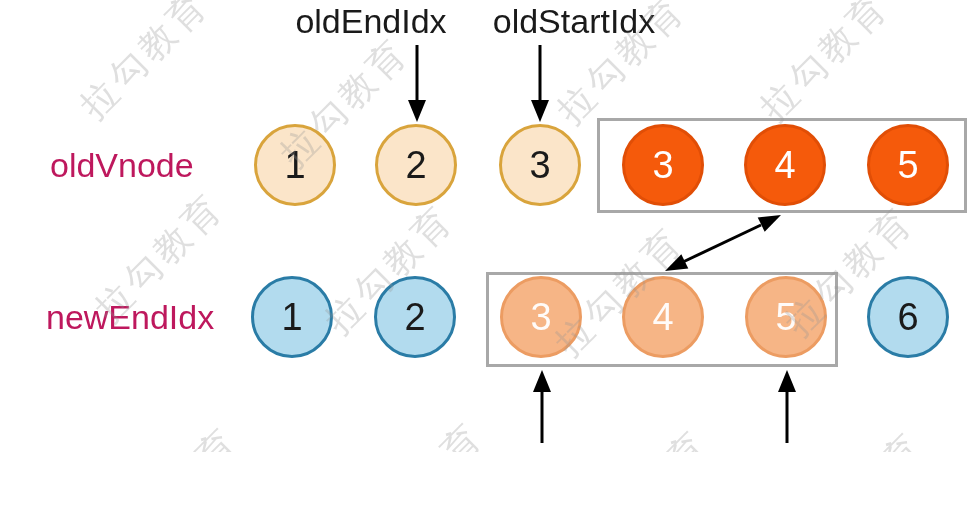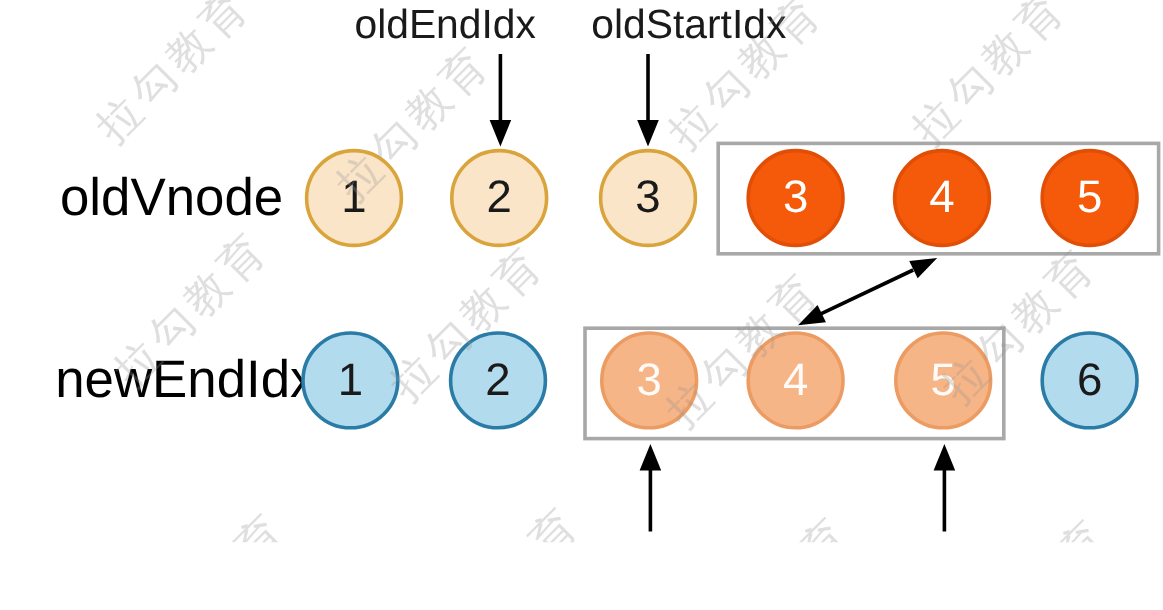--- a/index.html
+++ b/index.html
@@ -9,21 +9,21 @@
   }
   
   .wm{
     position:absolute;white-space:nowrap;font-size:36px;letter-spacing:5px;
     color:rgba(150,150,150,0.30);
     transform:translate(-50%,-50%) rotate(-45deg);
     pointer-events:none;z-index:5;user-select:none;
   }
   
   .row-label{
-    position:absolute;font-size:44px;color:#000000;line-height:34px;
+    position:absolute;font-size:34px;color:#be185d;line-height:34px;
     z-index:2;
   }
   .ptr-label{
     position:absolute;font-size:34px;color:#1a1a1a;line-height:34px;
     transform:translateX(-50%);z-index:2;white-space:nowrap;
   }
   
   .circle{
     position:absolute;width:82px;height:82px;border-radius:50%;
     box-sizing:border-box;display:flex;align-items:center;justify-content:center;

